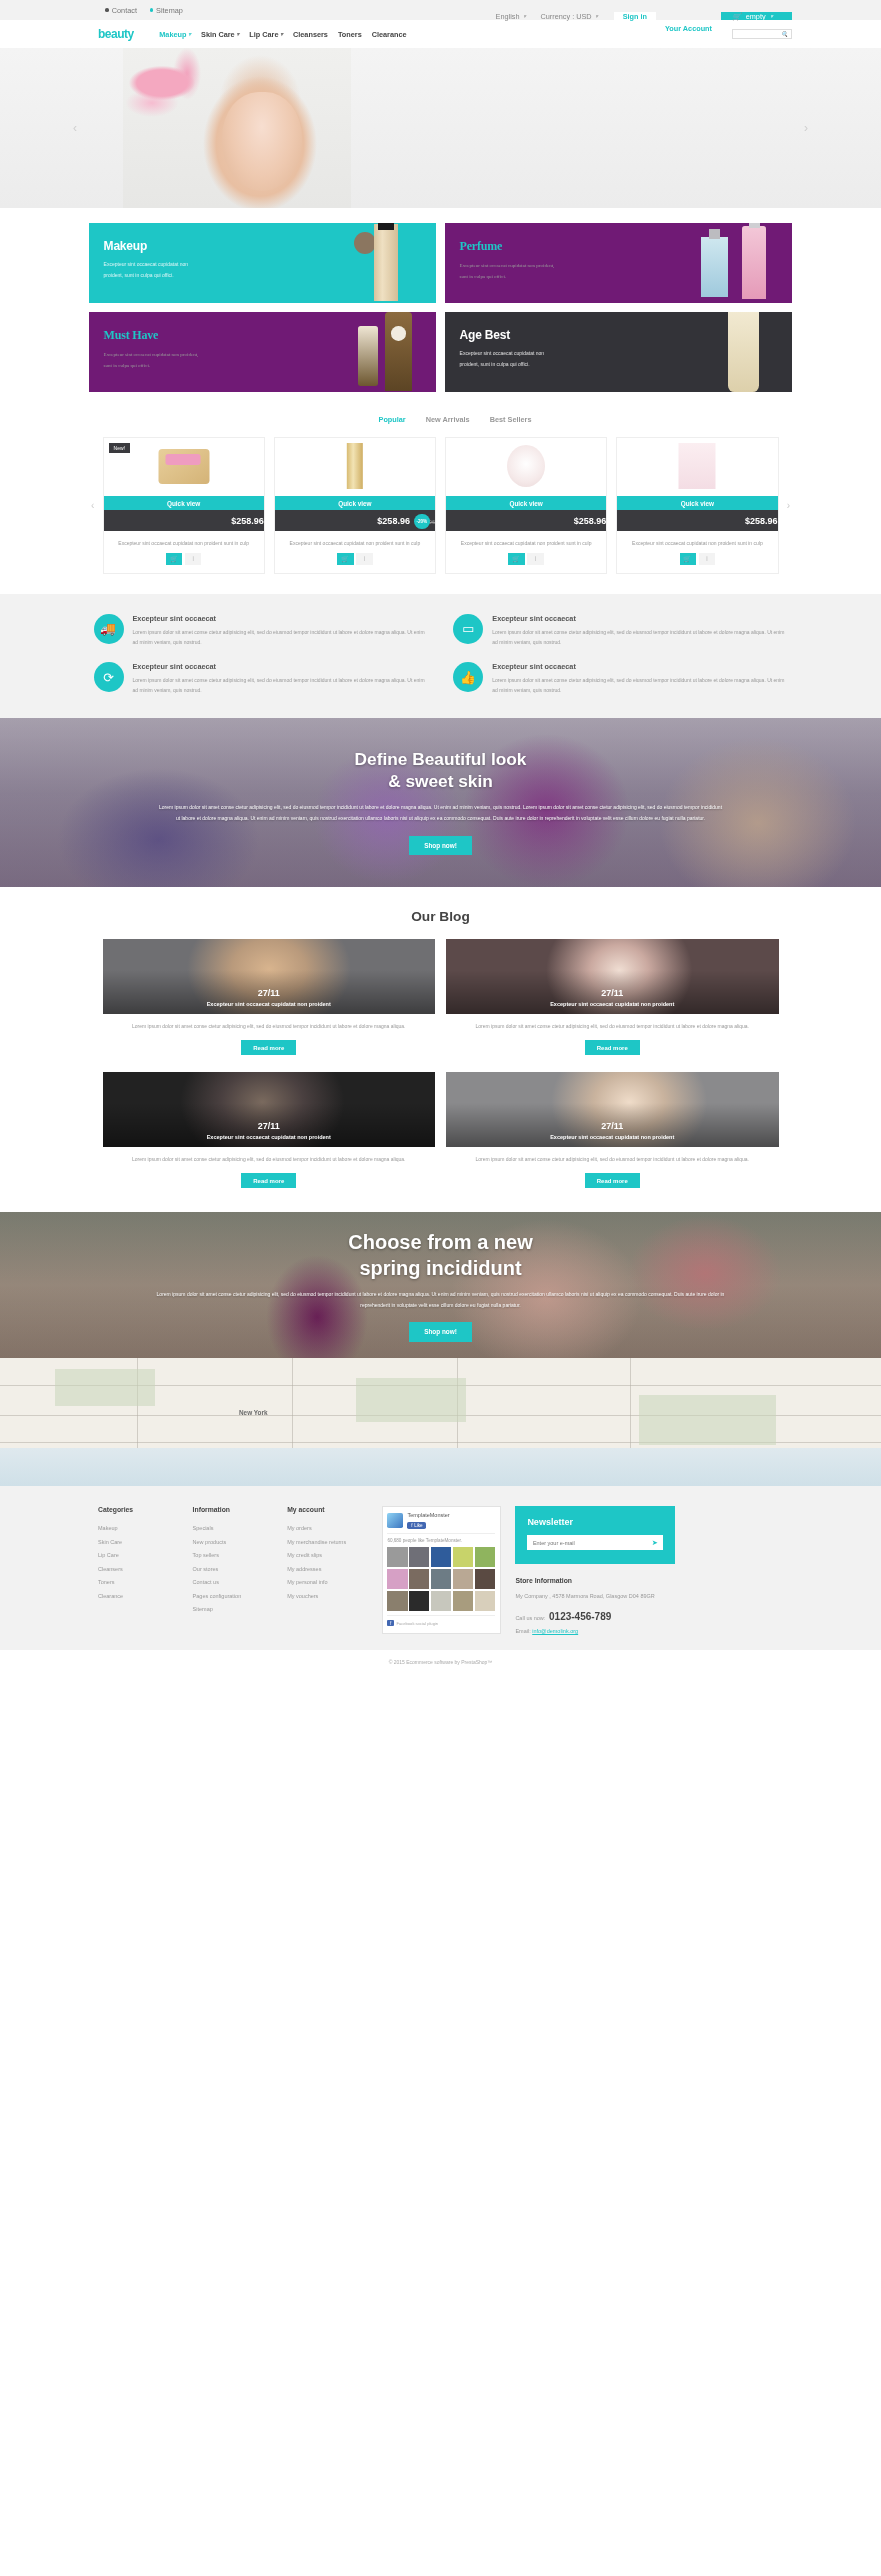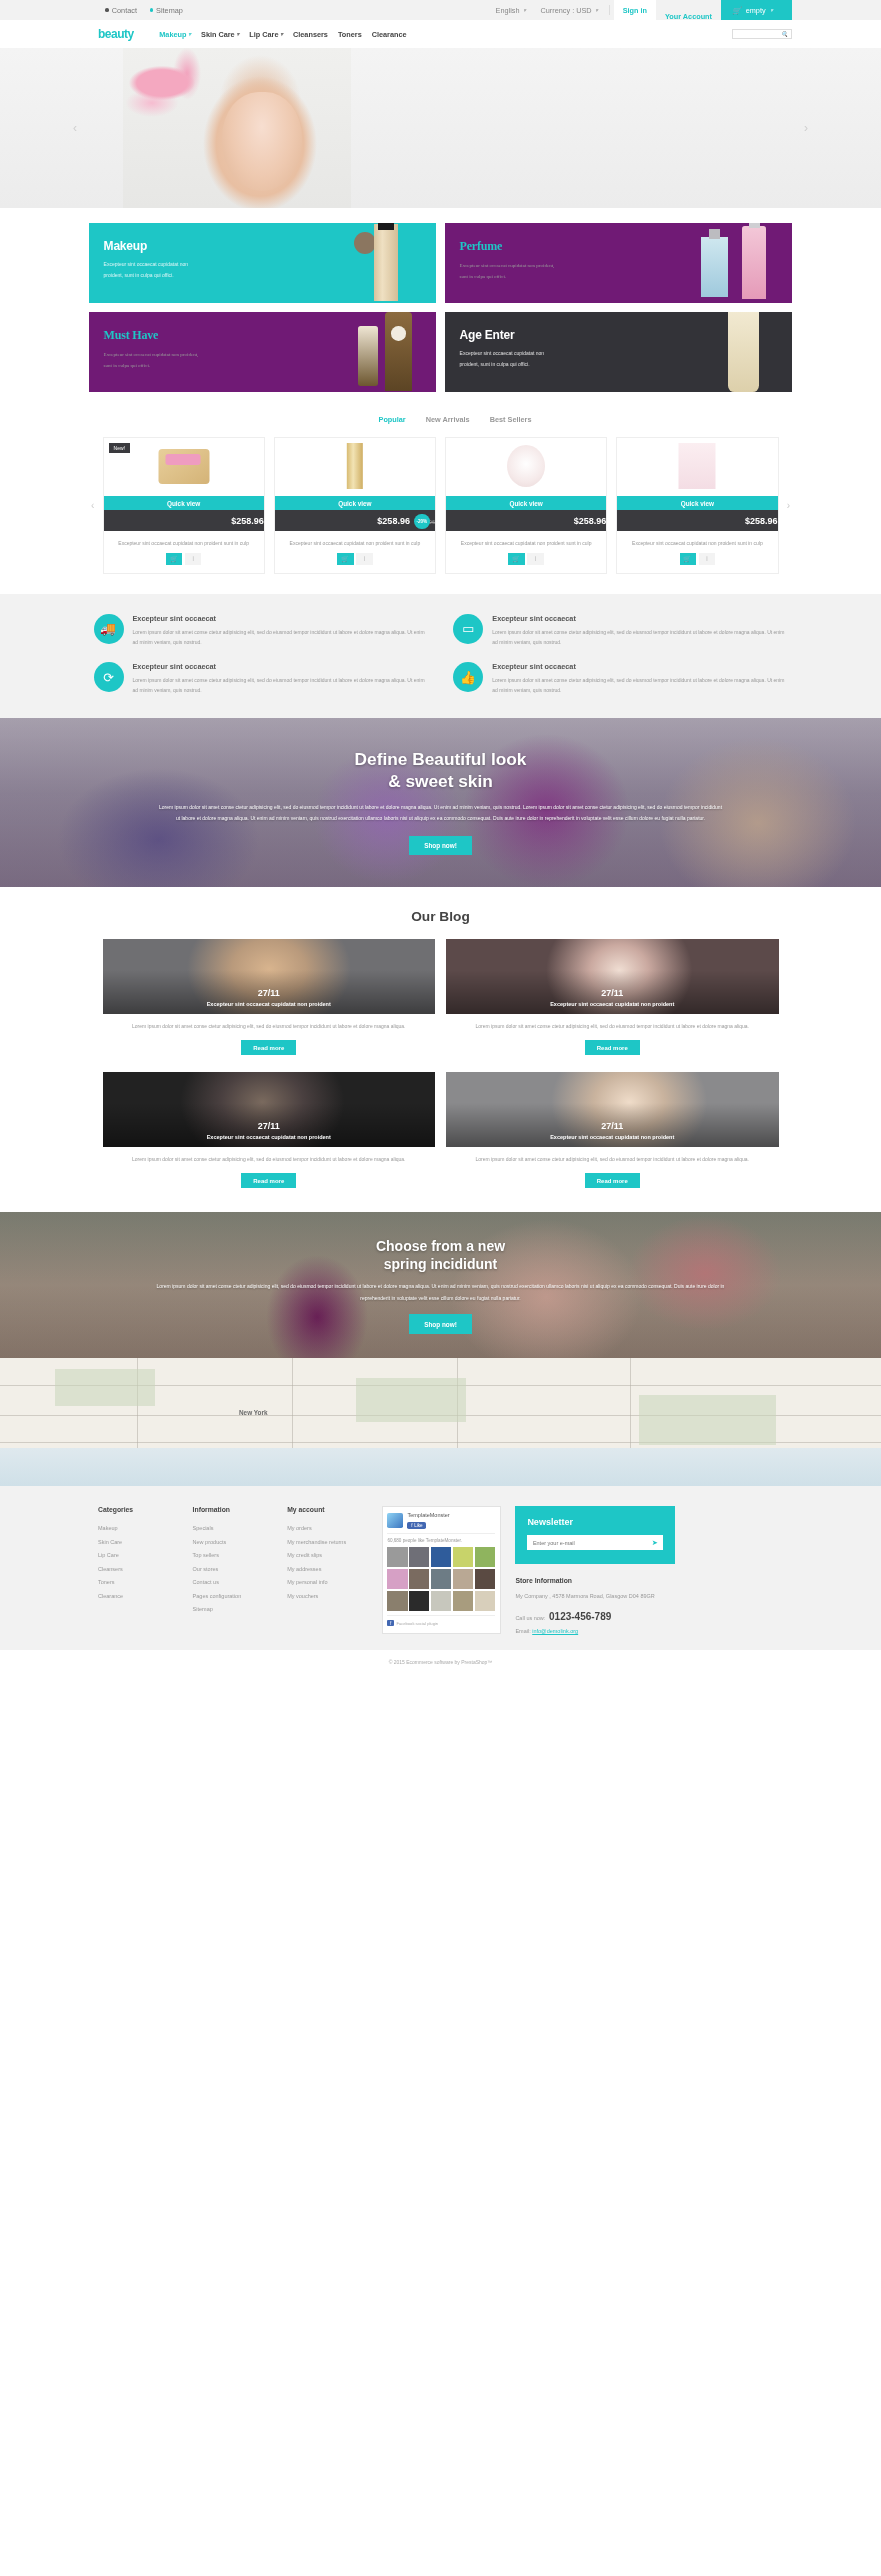--- a/index.html
+++ b/index.html
@@ -22,21 +22,21 @@
     font-size: 7.3px;
   }
   .topbar-inner {
     width: 703px; margin: 0 auto;
     display: flex; align-items: stretch; justify-content: space-between;
   }
   .tb-left { display: flex; align-items: center; gap: 12.8px; padding-left: 16.4px; }
   .tb-link { color: #777; display: flex; align-items: center; gap: 2.7px; cursor: pointer; }
   .dot { width: 3.7px; height: 3.7px; border-radius: 50%; background: #555; display: inline-block; }
   .dot.cyan { background: #1ec6c6; }
-  .tb-right { display: flex; align-items: stretch; }
+  .tb-right { display: flex; align-items: stretch; margin-top: 12px; }
   .tb-item {
     display: flex; align-items: center; padding: 0 7.3px; color: #888; gap: 3.7px; cursor: pointer;
   }
   .tb-sep { width: 0.9px; background: #ddd; margin: 4.6px 3.7px; }
   .tb-signin { background: #fff; color: #1ec6c6; font-weight: bold; padding: 0 9px; display:flex; align-items:center; cursor:pointer;}
   .tb-account { color: #1ec6c6; font-weight: bold; padding: 16px 9px; display:flex; align-items:center; cursor:pointer;}
   .tb-cart {
     background: #1ec6c6; color: #fff; padding: 0 11px; display: flex;
     align-items: center; gap: 4.6px; cursor: pointer; min-width: 71px;
   }
@@ -231,21 +231,21 @@
   .parallax2 {
     height: 146px; position: relative; overflow: hidden; color: #fff; text-align: center;
     display: flex; flex-direction: column; align-items: center; justify-content: center;
     background:
       linear-gradient(rgba(40,35,40,.22),rgba(40,35,40,.22)),
       radial-gradient(ellipse 82px 100px at 36% 72%, #7a1f62 0%, rgba(122,31,98,0) 62%),
       radial-gradient(ellipse 137px 110px at 62% 58%, #e8b9a8 0%, rgba(232,185,168,0) 70%),
       radial-gradient(ellipse 110px 82px at 80% 42%, #d88c8c 0%, rgba(216,140,140,0) 70%),
       linear-gradient(180deg,#8f9383 0%,#b4a391 50%,#9c8878 100%);
   }
-  .px2-title { font-size: 14px; font-weight: bold; line-height: 1.3; text-shadow:0 0.9px 2.7px rgba(0,0,0,.35);}
+  .px2-title { font-size: 20px; font-weight: bold; line-height: 1.3; text-shadow:0 0.9px 2.7px rgba(0,0,0,.35);}
   .px2-text { font-size: 5px; line-height: 2.3; width: 584px; margin-top: 8.2px; text-shadow:0 0.9px 1.8px rgba(0,0,0,.3);}
   .px2-btn { margin-top: 10px; background: #1ec6c6; color: #fff; font-size: 6.4px; font-weight: bold; padding: 6.4px 15.5px; cursor: pointer; }
 
   
   .map {
     height: 128px; position: relative; overflow: hidden;
     background: #f2efe8;
   }
   .map-water {
     position:absolute; left:0; right:0; bottom:0; height: 38px;
@@ -378,21 +378,21 @@
     </div>
     <div class="banner-row">
       <div class="banner light">
         <div class="b-prod oj1"></div>
         <div class="b-prod oj2"></div>
         <h3>Must Have</h3>
         <p>Excepteur sint occaecat cupidatat non proident, sunt in culpa qui offici.</p>
       </div>
       <div class="banner dark">
         <div class="b-prod tube"></div>
-        <h3>Age Enter</h3>
+        <h3>Age Best</h3>
         <p>Excepteur sint occaecat cupidatat non proident, sunt in culpa qui offici.</p>
       </div>
     </div>
   </div>
 </div>
 
 <div class="prod-section">
   <div class="tabs">
     <span class="tab active">Popular</span>
     <span class="tab">New Arrivals</span>

